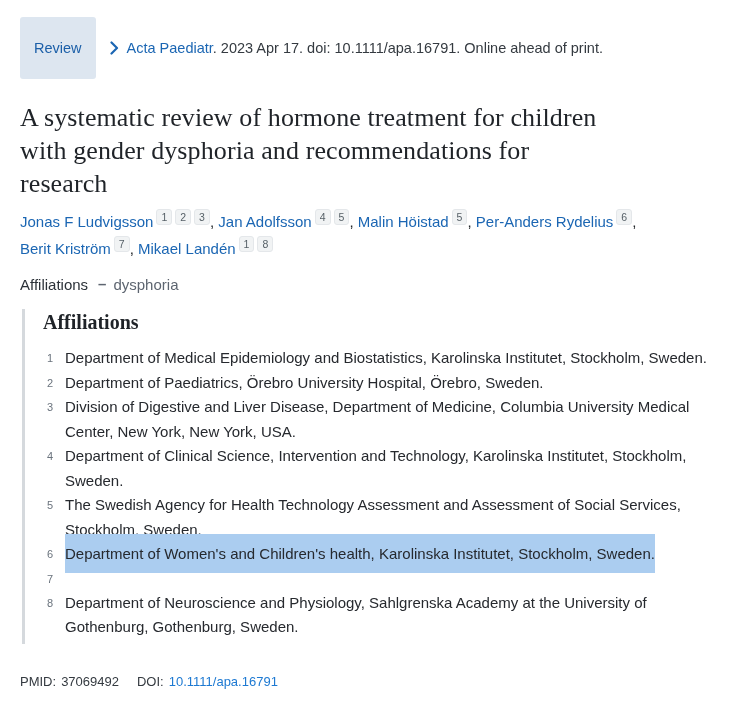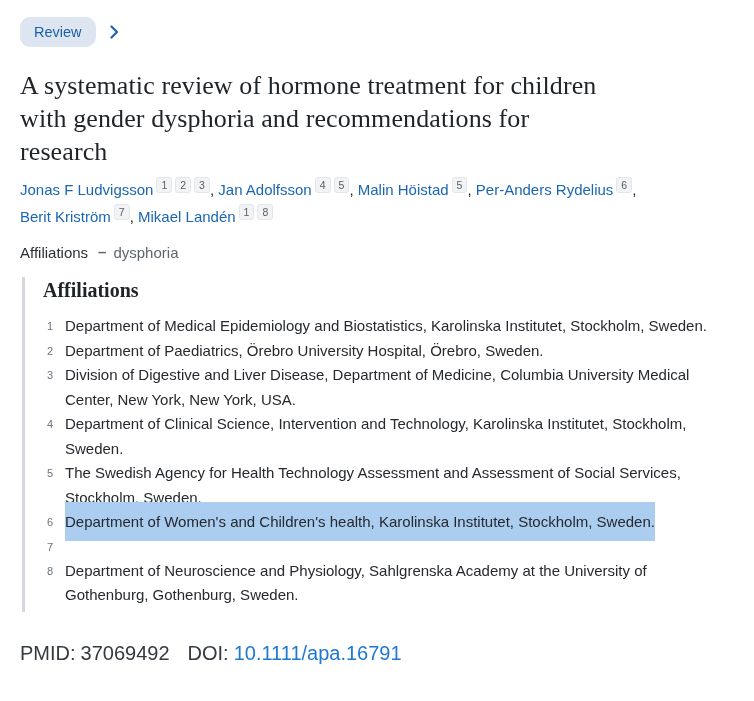--- a/index.html
+++ b/index.html
@@ -36,22 +36,22 @@
     display: flex;
     align-items: center;
     font-size: 14.5px;
     color: #343a40;
     line-height: 24px;
   }
   .badge {
     background: var(--badge-bg);
     color: var(--badge-text);
     font-size: 14.5px;
-    padding: 3px 14px;
-    border-radius: 10px;
+    padding: 19px 14px;
+    border-radius: 3px;
     margin-right: 14px;
     white-space: nowrap;
   }
   .chevron {
     display: inline-flex;
     align-items: center;
     margin-right: 8px;
   }
   .chevron svg { display: block; }
   a.journal-link {
@@ -163,21 +163,21 @@
     color: #26292e;
   }
   .aff-text .hl {
     background: var(--highlight);
     padding: 11px 0;
   }
 
   
   .ids-row {
     margin-top: 30px;
-    font-size: 20px;
+    font-size: 13px;
     color: #343a40;
     display: flex;
     gap: 18px;
     align-items: baseline;
   }
   .id-pair { display: flex; gap: 5px; }
   .ids-row a {
     color: var(--link-bright);
     text-decoration: none;
     cursor: pointer;
@@ -188,20 +188,23 @@
 
 <div class="page">
 
   <div class="cite-bar">
     <span class="badge">Review</span>
     <span class="chevron">
       <svg width="9" height="14" viewBox="0 0 9 14" fill="none">
         <path d="M1.5 1.5 L7 7 L1.5 12.5" stroke="#1b66b3" stroke-width="2.2" stroke-linecap="round" stroke-linejoin="round"></path>
       </svg>
     </span>
+    <span>
+      <a class="journal-link">Acta Paediatr</a><span>. 2023 Apr 17. doi: 10.1111/apa.16791. Online ahead of print.</span>
+    </span>
   </div>
 
   <h1 class="article-title">A systematic review of hormone treatment for children with gender dysphoria and recommendations for research</h1>
 
   <div class="authors"><span class="author"><a>Jonas F Ludvigsson</a><span class="sup-box">1</span><span class="sup-box">2</span><span class="sup-box">3</span></span><span class="author-sep">, </span><span class="author"><a>Jan Adolfsson</a><span class="sup-box">4</span><span class="sup-box">5</span></span><span class="author-sep">, </span><span class="author"><a>Malin Höistad</a><span class="sup-box">5</span></span><span class="author-sep">, </span><span class="author"><a>Per-Anders Rydelius</a><span class="sup-box">6</span></span><span class="author-sep">, </span><span class="author"><a>Berit Kriström</a><span class="sup-box">7</span></span><span class="author-sep">, </span><span class="author"><a>Mikael Landén</a><span class="sup-box">1</span><span class="sup-box">8</span></span></div>
 
   <div class="aff-toggle-row">
     <span class="aff-toggle-label">Affiliations</span>
     <button class="aff-collapse-btn">
       <span class="minus-glyph">–</span>

